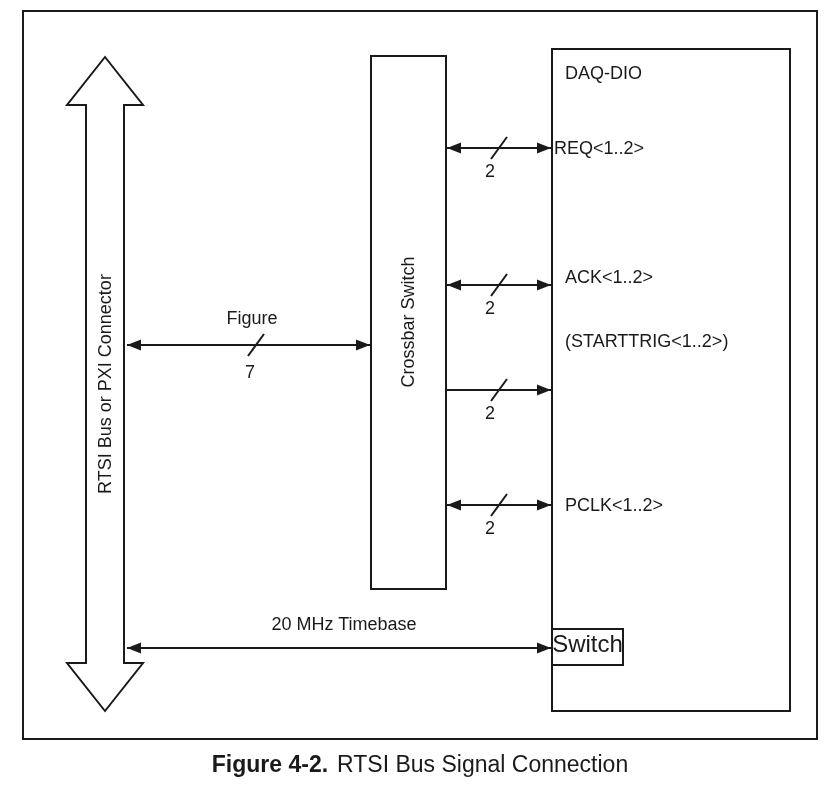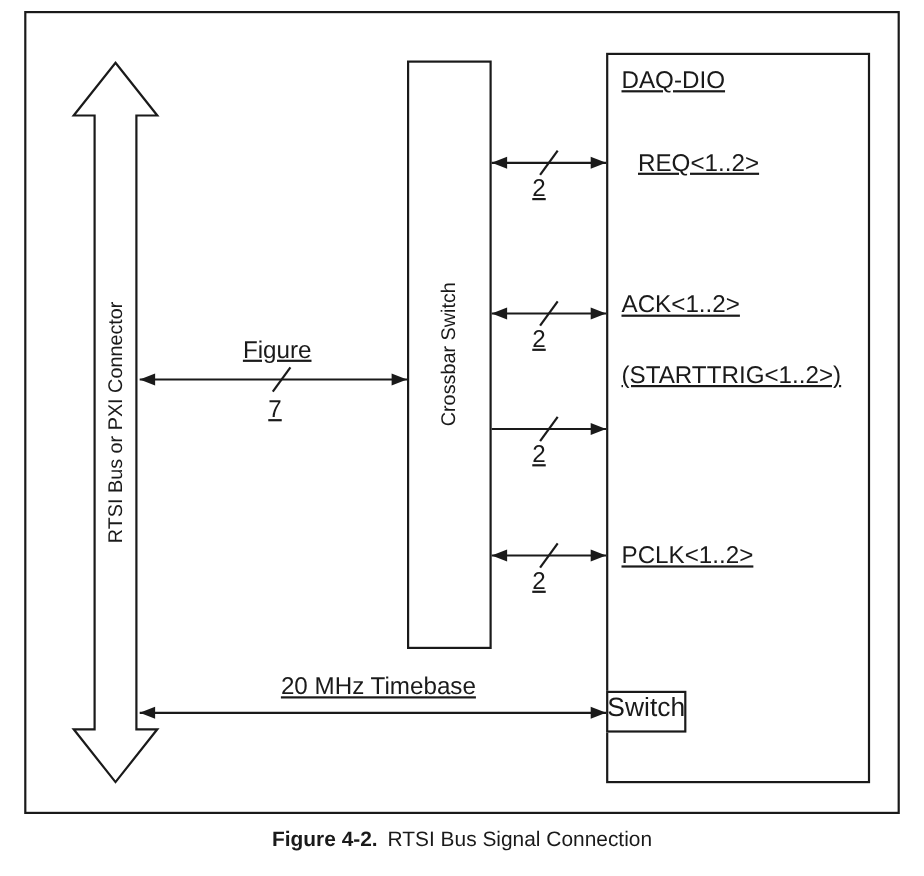--- a/index.html
+++ b/index.html
@@ -23,24 +23,23 @@
     box-sizing: content-box;
   }
   #diagram-svg {
     position: absolute;
     left: 0; top: 0;
     width: 840px; height: 796px;
     pointer-events: none;
   }
   .label {
     position: absolute;
-    font-size: 22px;
+    font-size: 18px;
     line-height: 22px;
     white-space: nowrap;
-    text-decoration: underline;
   }
   .centered {
     transform: translateX(-50%);
   }
   .vtext {
     position: absolute;
     font-size: 18px;
     line-height: 22px;
     white-space: nowrap;
     transform: translate(-50%, -50%) rotate(-90deg);
@@ -50,21 +49,21 @@
     align-items: flex-start;
     justify-content: center;
     font-size: 24px;
   }
   #caption {
     position: absolute;
     left: 0;
     top: 752px;
     width: 100%;
     text-align: center;
-    font-size: 19px;
+    font-size: 23px;
     line-height: 24px;
   }
   #caption .fig-num {
     font-weight: bold;
     margin-right: 9px;
   }
 </style>
 </head>
 <body>
 
@@ -125,21 +124,21 @@
 
   <div class="box" id="switch-box" style="left:551px; top:628px; width:69px; height:34px;">
     <span>Switch</span>
   </div>
 
   <div class="vtext" style="left:105px; top:384px;">RTSI Bus or PXI Connector</div>
   <div class="vtext" style="left:408px; top:322px;">Crossbar Switch</div>
 
   <div class="label" style="left:565px; top:62px;">DAQ-DIO</div>
 
-  <div class="label" style="left:580px; top:137px;">REQ&lt;1..2&gt;</div>
+  <div class="label" style="left:554px; top:137px;">REQ&lt;1..2&gt;</div>
   <div class="label" style="left:565px; top:266px;">ACK&lt;1..2&gt;</div>
   <div class="label" style="left:565px; top:290px;margin-top:40px;">(STARTTRIG&lt;1..2&gt;)</div>
   <div class="label" style="left:565px; top:494px;">PCLK&lt;1..2&gt;</div>
 
   <div class="label centered" style="left:490px; top:160px;">2</div>
   <div class="label centered" style="left:490px; top:297px;">2</div>
   <div class="label centered" style="left:490px; top:402px;">2</div>
   <div class="label centered" style="left:490px; top:517px;">2</div>
 
   <div class="label centered" style="left:252px; top:307px;">Figure</div>

